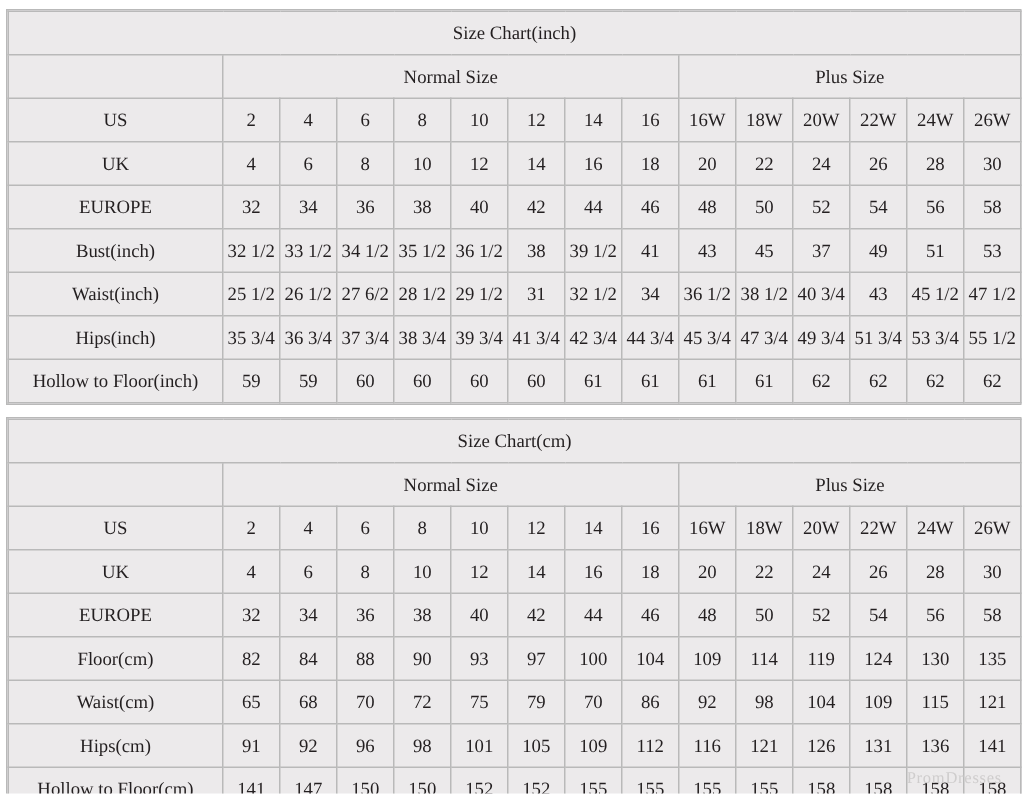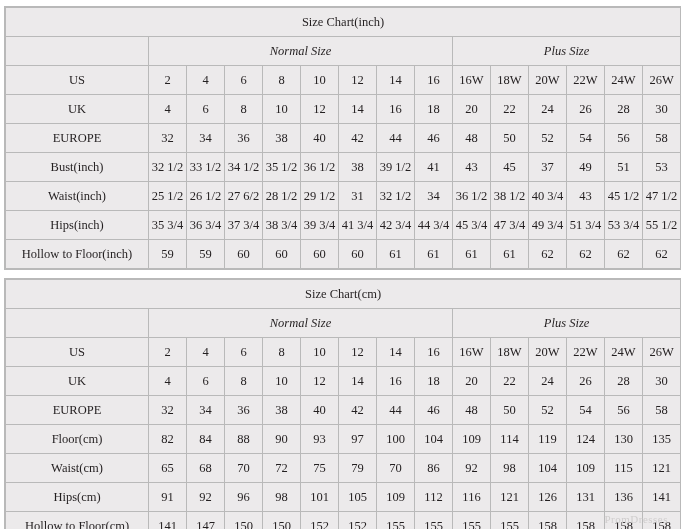--- a/index.html
+++ b/index.html
@@ -51,21 +51,20 @@
   td.title-cell {
     font-size: 15px;
     height: 22px;
     border-left: none;
     border-right: none;
     border-top: none;
   }
   td.group-cell {
     font-size: 14.5px;
     height: 23px;
-    font-style: italic;
   }
   td.rowlabel {
     font-size: 14px;
     text-align: center;
   }
   td.rowlabel-sm {
     font-size: 13.5px;
   }
   td.blank {
     background: #eceaeb;

